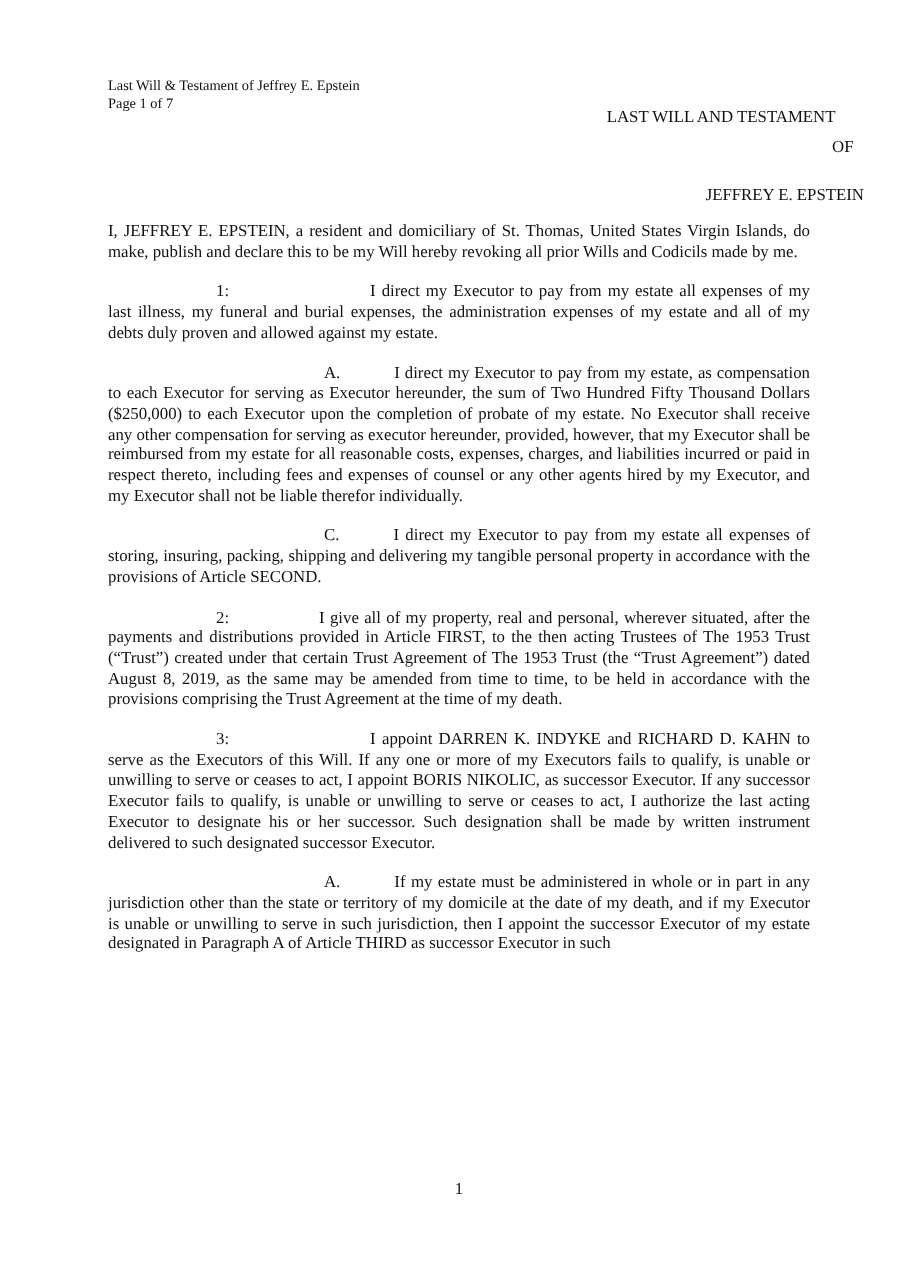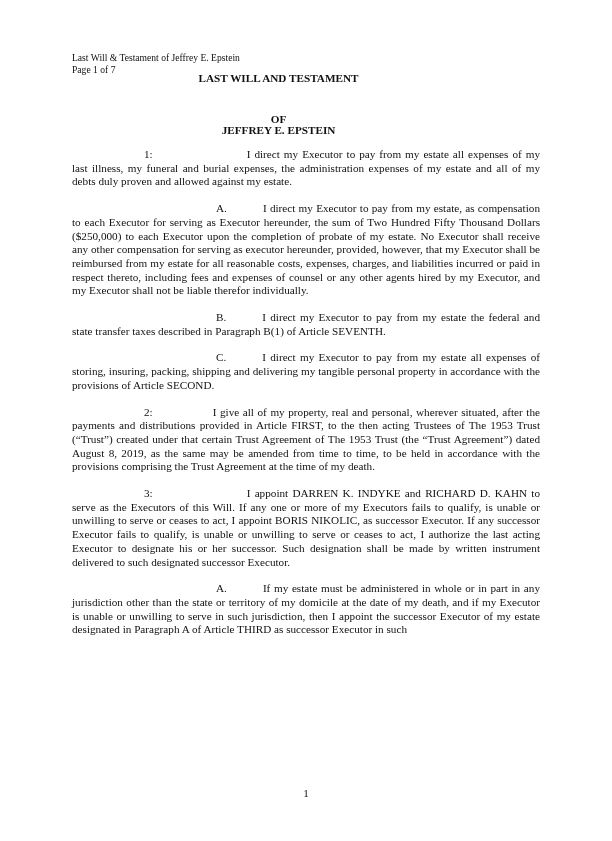--- a/index.html
+++ b/index.html
@@ -1,24 +1,24 @@
 <!DOCTYPE html>
 <html><head>
   <meta charset="utf-8">
   <style>
     html, body { margin: 0; padding: 0; background: #ffffff; }
     body {
       width: 612px; height: 841px; position: relative; overflow: hidden;
       font-family: "Liberation Serif", serif; color: #111; font-size: 11.2px;
     }
     .header { position: absolute; left: 72px; top: 52px; font-size: 9.6px; line-height: 12px; }
-    .title { position: absolute; left: 0; width: 557px; text-align: center; font-weight: bold; font-size: 11.2px; }
+    .title { position: absolute; left: 0; width: 557px; text-align: right; font-weight: normal; font-size: 11.2px; }
     .t1 { top: 72px; }
-    .t2 { top: 113px; }
-    .t3 { top: 124px; }
+    .t2 { top: 92px; margin-left: 12px; }
+    .t3 { top: 124px; margin-left: 19px; }
     .body { position: absolute; left: 72px; width: 468px; top: 148px; }
     p { margin: 0 0 13px 0; line-height: 13.7px; text-align: justify; }
     .num { display: inline-block; }
     .ind1 { display: inline-block; width: 72px; }
     .ind2 { display: inline-block; width: 144px; }
     .gap1 { display: inline-block; width: 94px; }
     .gap2 { display: inline-block; width: 36px; }
     .pageno { position: absolute; left: 0; width: 612px; top: 787px; text-align: center; font-size: 11.2px; }
   </style>
 </head>
@@ -27,26 +27,26 @@
 <div class="header">
   <div>Last Will &amp; Testament of Jeffrey E. Epstein</div>
   <div>Page 1 of 7</div>
 </div>
 
 <div class="title t1">LAST WILL AND TESTAMENT</div>
 <div class="title t2">OF</div>
 <div class="title t3">JEFFREY E. EPSTEIN</div>
 
 <div class="body">
+  <p>I, JEFFREY E. EPSTEIN, a resident and domiciliary of St. Thomas, United States Virgin Islands, do make, publish and declare this to be my Will hereby revoking all prior Wills and Codicils made by me.</p>
 
   <p><span class="ind1"></span><span class="num">1:</span><span class="gap1"></span><span>I direct my Executor to pay from my estate all expenses of my last illness, my funeral and burial expenses, the administration expenses of my estate and all of my debts duly proven and allowed against my estate.</span></p>
 
   <p><span class="ind2"></span><span class="num">A.</span><span class="gap2"></span><span>I direct my Executor to pay from my estate, as compensation to each Executor for serving as Executor hereunder, the sum of Two Hundred Fifty Thousand Dollars ($250,000) to each Executor upon the completion of probate of my estate. No Executor shall receive any other compensation for serving as executor hereunder, provided, however, that my Executor shall be reimbursed from my estate for all reasonable costs, expenses, charges, and liabilities incurred or paid in respect thereto, including fees and expenses of counsel or any other agents hired by my Executor, and my Executor shall not be liable therefor individually.</span></p>
 
-  <p><span class="ind2"></span><span class="num">B.</span><span class="gap2"></span><span>I direct my Executor to pay from my estate the federal and state transfer taxes described in Paragraph B(1) of Article SEVENTH.</span></p>
 
   <p><span class="ind2"></span><span class="num">C.</span><span class="gap2"></span><span>I direct my Executor to pay from my estate all expenses of storing, insuring, packing, shipping and delivering my tangible personal property in accordance with the provisions of Article SECOND.</span></p>
 
   <p><span class="ind1"></span><span class="num">2:</span><span class="gap1" style="width:60px"></span><span>I give all of my property, real and personal, wherever situated, after the payments and distributions provided in Article FIRST, to the then acting Trustees of The 1953 Trust (“Trust”) created under that certain Trust Agreement of The 1953 Trust (the “Trust Agreement”) dated August 8, 2019, as the same may be amended from time to time, to be held in accordance with the provisions comprising the Trust Agreement at the time of my death.</span></p>
 
   <p><span class="ind1"></span><span class="num">3:</span><span class="gap1"></span><span>I appoint DARREN K. INDYKE and RICHARD D. KAHN to serve as the Executors of this Will. If any one or more of my Executors fails to qualify, is unable or unwilling to serve or ceases to act, I appoint BORIS NIKOLIC, as successor Executor. If any successor Executor fails to qualify, is unable or unwilling to serve or ceases to act, I authorize the last acting Executor to designate his or her successor. Such designation shall be made by written instrument delivered to such designated successor Executor.</span></p>
 
   <p><span class="ind2"></span><span class="num">A.</span><span class="gap2"></span><span>If my estate must be administered in whole or in part in any jurisdiction other than the state or territory of my domicile at the date of my death, and if my Executor is unable or unwilling to serve in such jurisdiction, then I appoint the successor Executor of my estate designated in Paragraph A of Article THIRD as successor Executor in such</span></p>
 </div>
 

